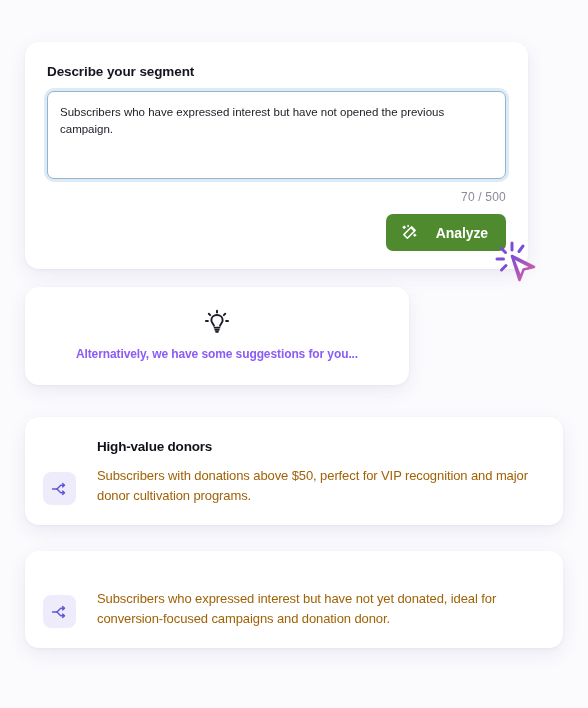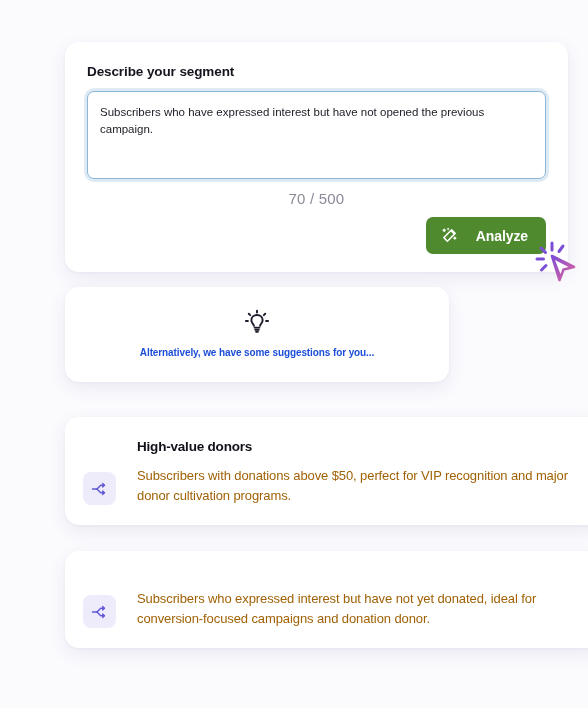--- a/index.html
+++ b/index.html
@@ -14,21 +14,20 @@
     background: #fbfafd;
     font-family: "Liberation Sans", sans-serif;
     -webkit-font-smoothing: antialiased;
     position: relative;
   }
 
   .page {
     position: absolute;
     inset: 0;
     padding: 42px 0 0 16px;
-    margin-left: 40px;
   }
 
   
   .card {
     background: #ffffff;
     border-radius: 14px;
     box-shadow: 0 6px 18px rgba(90, 80, 140, 0.09),
                 0 1px 3px rgba(90, 80, 140, 0.06);
   }
 
@@ -64,22 +63,22 @@
     font-family: "Liberation Sans", sans-serif;
     font-size: 11.5px;
     line-height: 1.45;
     color: #1c1b24;
     background: #ffffff;
     box-shadow: 0 0 0 3px rgba(140, 183, 214, 0.28);
   }
 
   .char-counter {
     margin-top: 7px;
-    text-align: center;
-    font-size: 15px;
+    text-align: right;
+    font-size: 12px;
     color: #8b8b99;
     letter-spacing: 0.2px;
   }
 
   .analyze-row {
     display: flex;
     justify-content: flex-end;
     margin-top: 10px;
   }
 
@@ -126,23 +125,23 @@
   }
 
   .bulb-icon {
     display: block;
     margin: 0 auto 12px auto;
     width: 26px;
     height: 26px;
   }
 
   .suggestions-text {
-    font-size: 10px;
-    font-weight: bold;
-    color: #1d4ed8;
+    font-size: 12px;
+    font-weight: bold;
+    color: #8b5cf6;
     letter-spacing: -0.1px;
   }
 
   
   .suggestion-card {
     position: absolute;
     left: 25px;
     width: 538px;
     padding: 20px 22px 20px 18px;
     display: flex;

